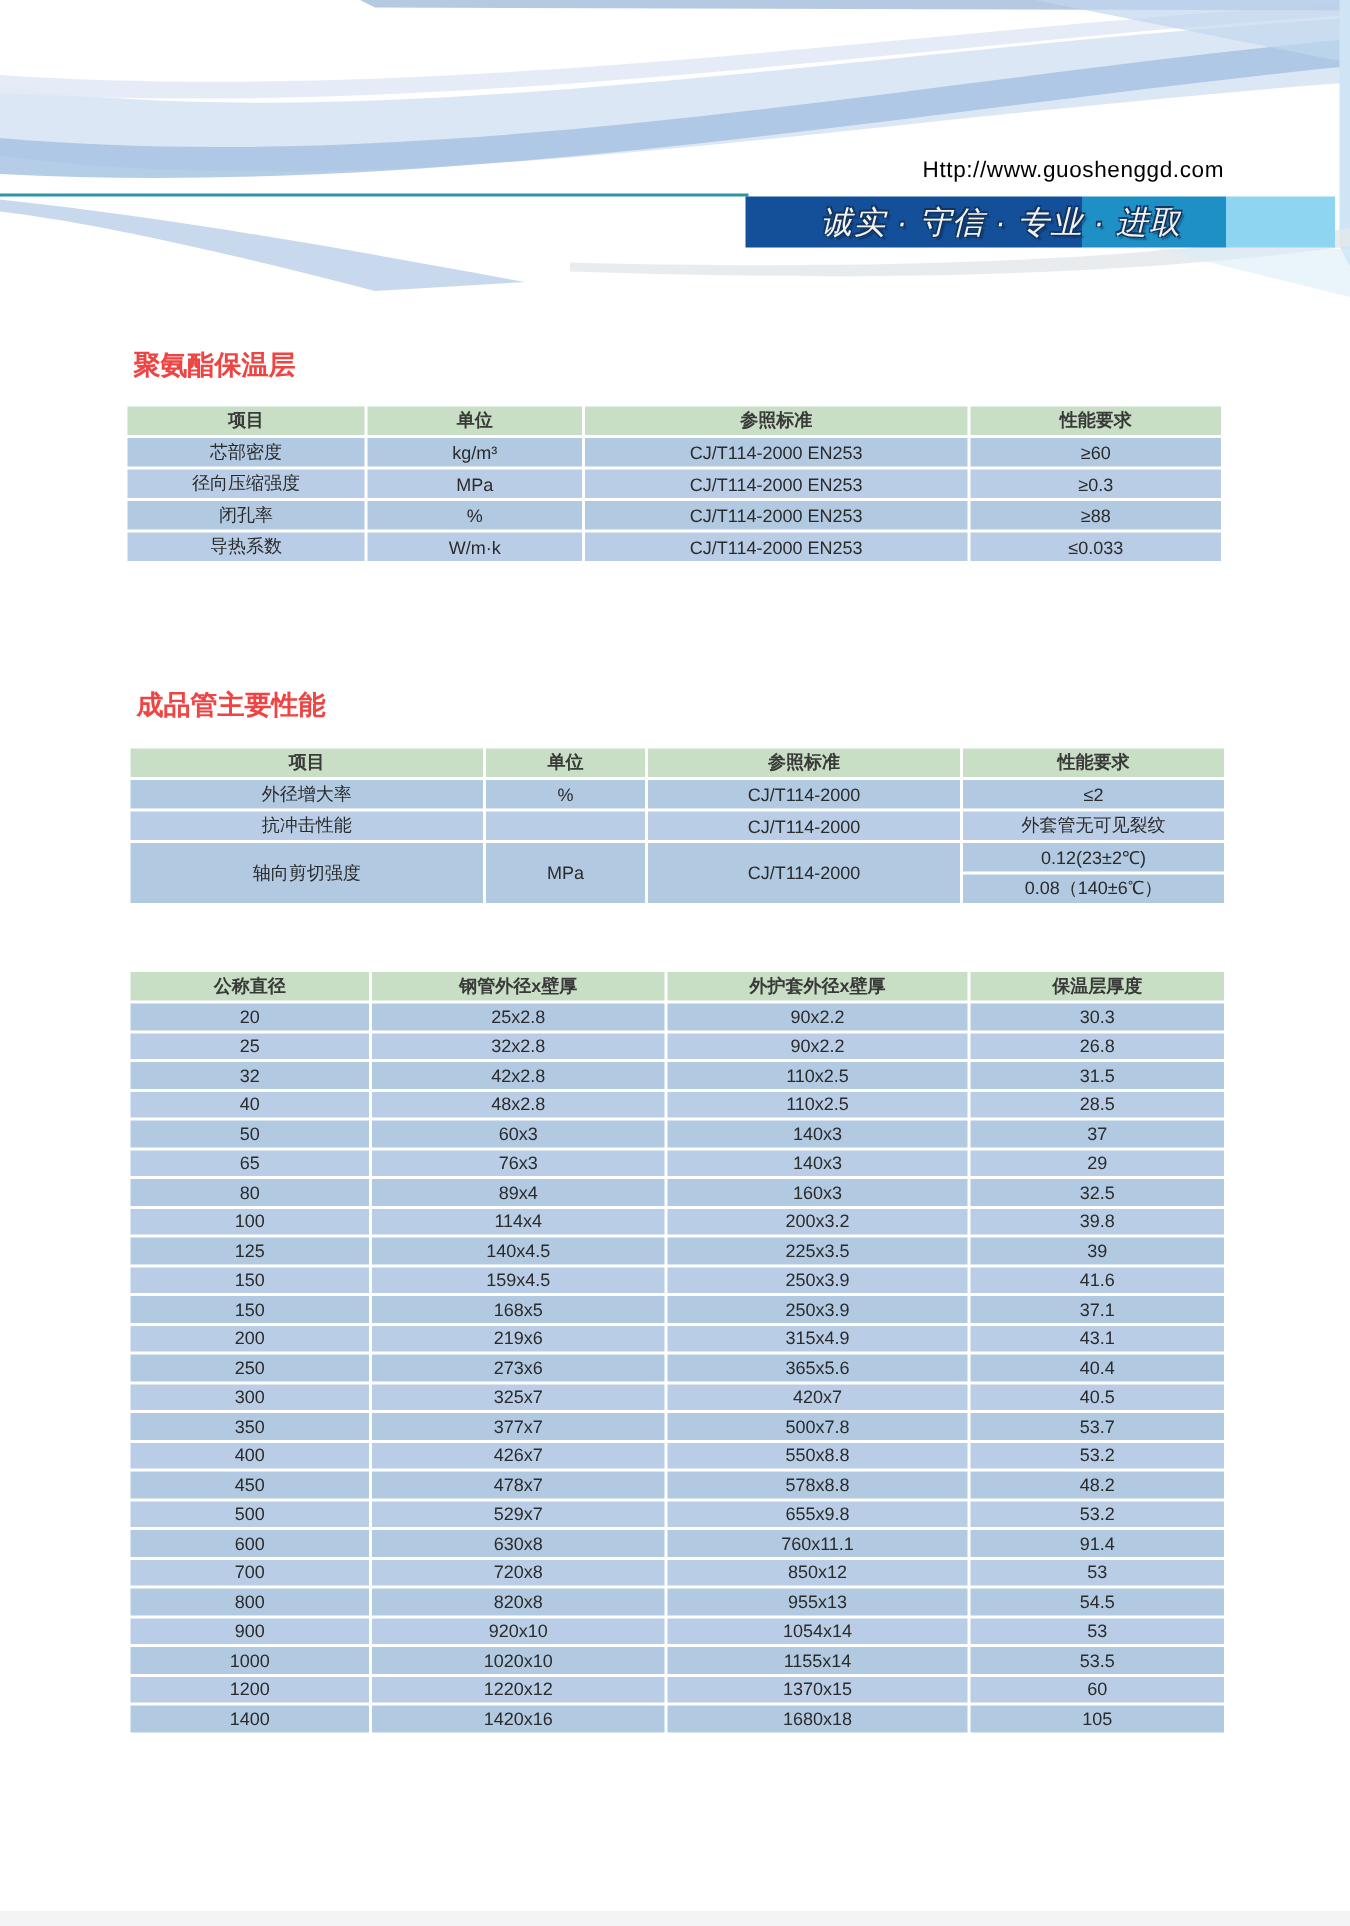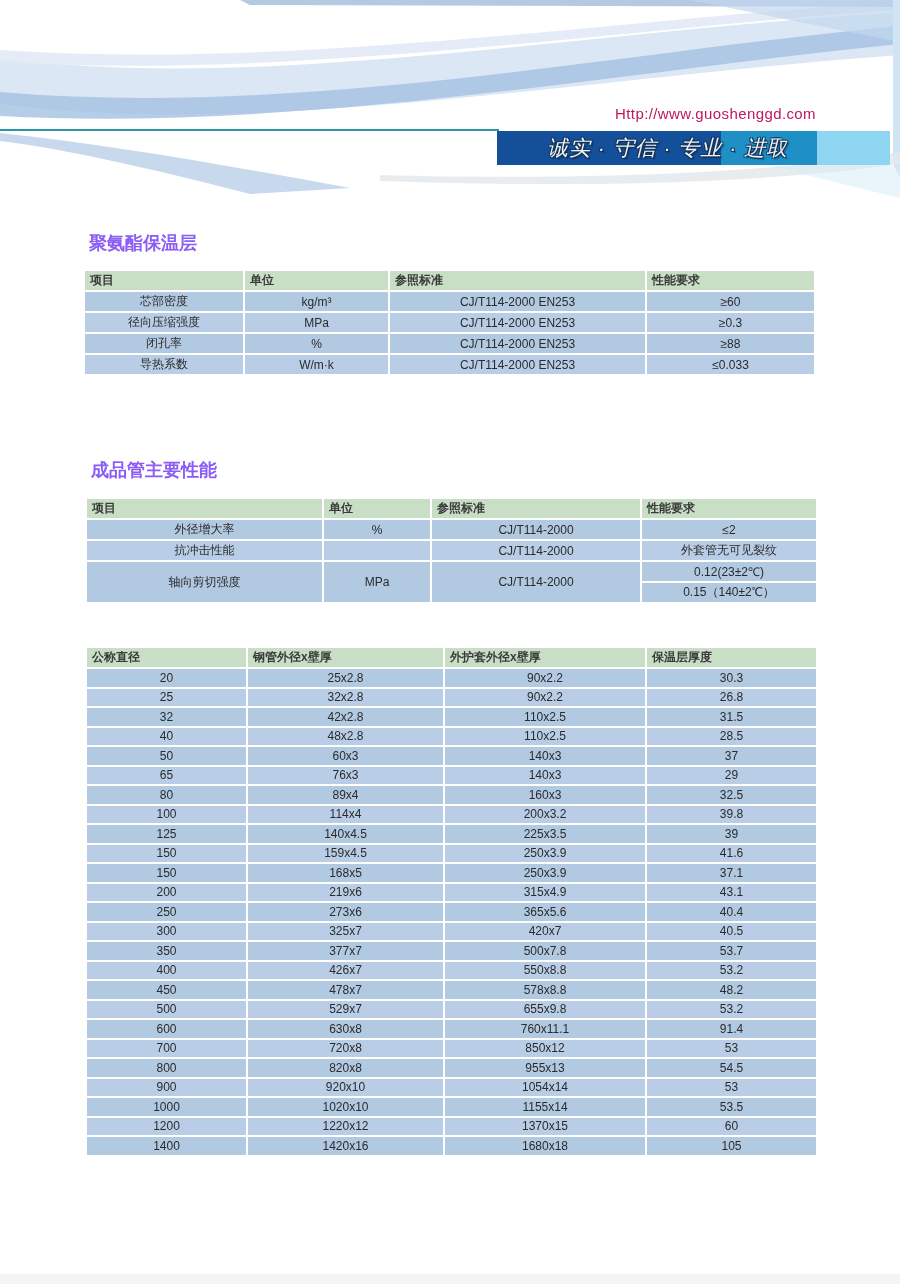--- a/index.html
+++ b/index.html
@@ -4,49 +4,49 @@
 <style>
   html,body { margin:0; padding:0; background:#ffffff; }
   .page {
     position:relative; width:900px; height:1284px; background:#ffffff;
     overflow:hidden; font-family:"Liberation Sans", sans-serif;
   }
   
   .header { position:absolute; left:0; top:0; width:900px; height:200px; }
   .header svg { position:absolute; left:0; top:0; }
   .url {
-    position:absolute; top:105px; right:84px; font-size:15px; color:#be185d;
+    position:absolute; top:105px; right:84px; font-size:15px; color:#000000;
     letter-spacing:.4px; z-index:3;
   }
   .teal-line { position:absolute; left:0; top:129px; width:499px; height:2px; background:#2d96a6; z-index:2; }
   .banner {
     position:absolute; left:497px; top:131px; width:393px; height:34px; z-index:3;
     background:linear-gradient(90deg,#14509a 0%,#14509a 57%,#1e90c6 57%,#1e90c6 81.5%,#8ed5f1 81.5%,#8ed5f1 100%);
     display:flex; align-items:center; justify-content:center;
     box-sizing:border-box; padding-right:52px;
   }
   .banner span {
     font-size:21px; font-weight:normal; font-style:italic; color:#f2f2ef; white-space:nowrap;
     letter-spacing:1px;
     text-shadow:-1px -1px 0 #12345e, 1px -1px 0 #12345e, -1px 1px 0 #12345e,
                  1px 1px 0 #12345e, 2px 2px 1px rgba(10,30,70,.45);
   }
   
   .section { position:absolute; }
   #sec1 { left:83px; top:231px; }
   #sec2 { left:85px; top:458px; }
   #sec3 { left:85px; top:646px; }
-  .sec-title { font-size:18px; font-weight:bold; color:#8b5cf6; line-height:24px; margin:0 0 14px 6px; }
+  .sec-title { font-size:18px; font-weight:bold; color:#ef4444; line-height:24px; margin:0 0 14px 6px; }
   #sec2 .sec-title { margin-bottom:15px; }
   #sec3 .sec-title { margin-bottom:27px; margin-left:9px; }
   
   table.tbl { border-collapse:separate; border-spacing:2px; table-layout:fixed; }
   .tbl th {
     background:#c8dfc5; font-size:12px; font-weight:bold; color:#3a3a3a;
-    height:16px; padding:1px 5px; text-align:left; overflow:hidden;
+    height:16px; padding:1px 18px; text-align:center; overflow:hidden;
   }
   .tbl td {
     background:#b2c9e2; font-size:12px; color:#2b2b2b;
     height:15.5px; padding:1px 2px; text-align:center; overflow:hidden;
   }
   .t1 tbody tr:nth-child(even) td, .t3 tbody tr:nth-child(even) td { background:#b9cee6; }
   .t2 tbody tr:nth-child(2) td { background:#b9cee6; }
   .bottom-strip { position:absolute; left:0; bottom:0; width:900px; height:10px; background:#f3f4f6; }
 </style>
 </head>
@@ -149,21 +149,21 @@
             <td>CJ/T114-2000</td>
             <td>外套管无可见裂纹</td>
           </tr>
           <tr>
             <td rowspan="2">轴向剪切强度</td>
             <td rowspan="2">MPa</td>
             <td rowspan="2">CJ/T114-2000</td>
             <td>0.12(23±2℃)</td>
           </tr>
           <tr>
-            <td>0.15（140±2℃）</td>
+            <td>0.08（140±6℃）</td>
           </tr>
         </tbody>
     </table>
   </div>
 
   <div class="section" id="sec3">
     <table class="tbl t3">
       <colgroup>
           <col style="width:159px">
           <col style="width:195px">

